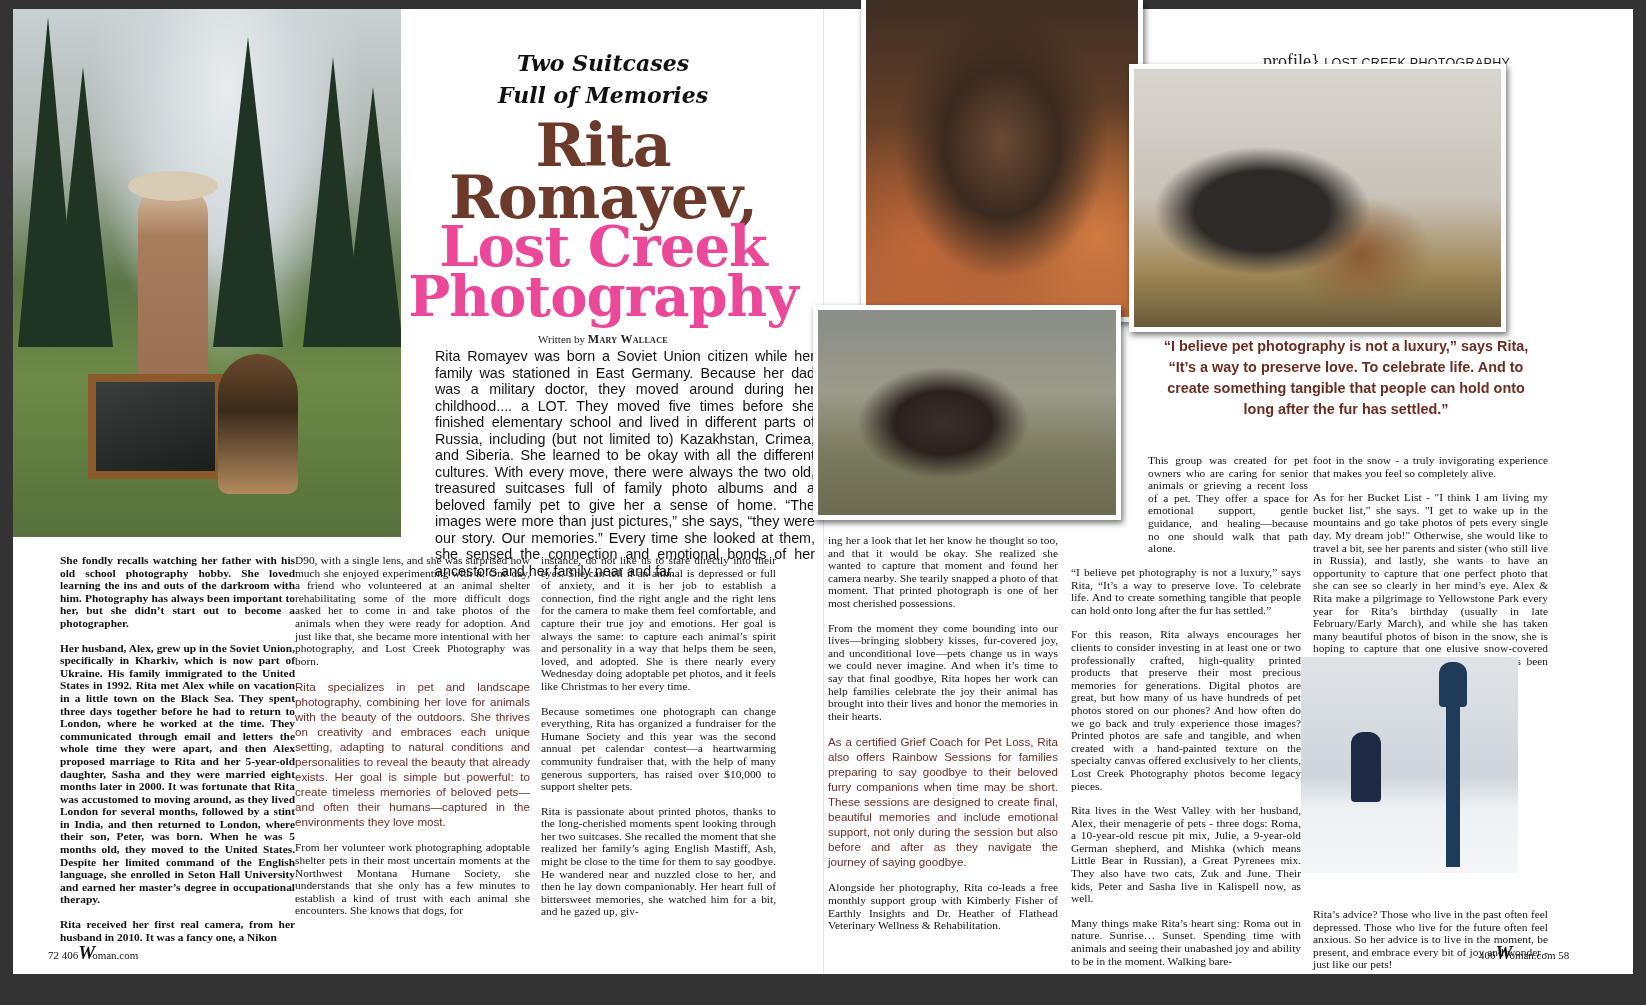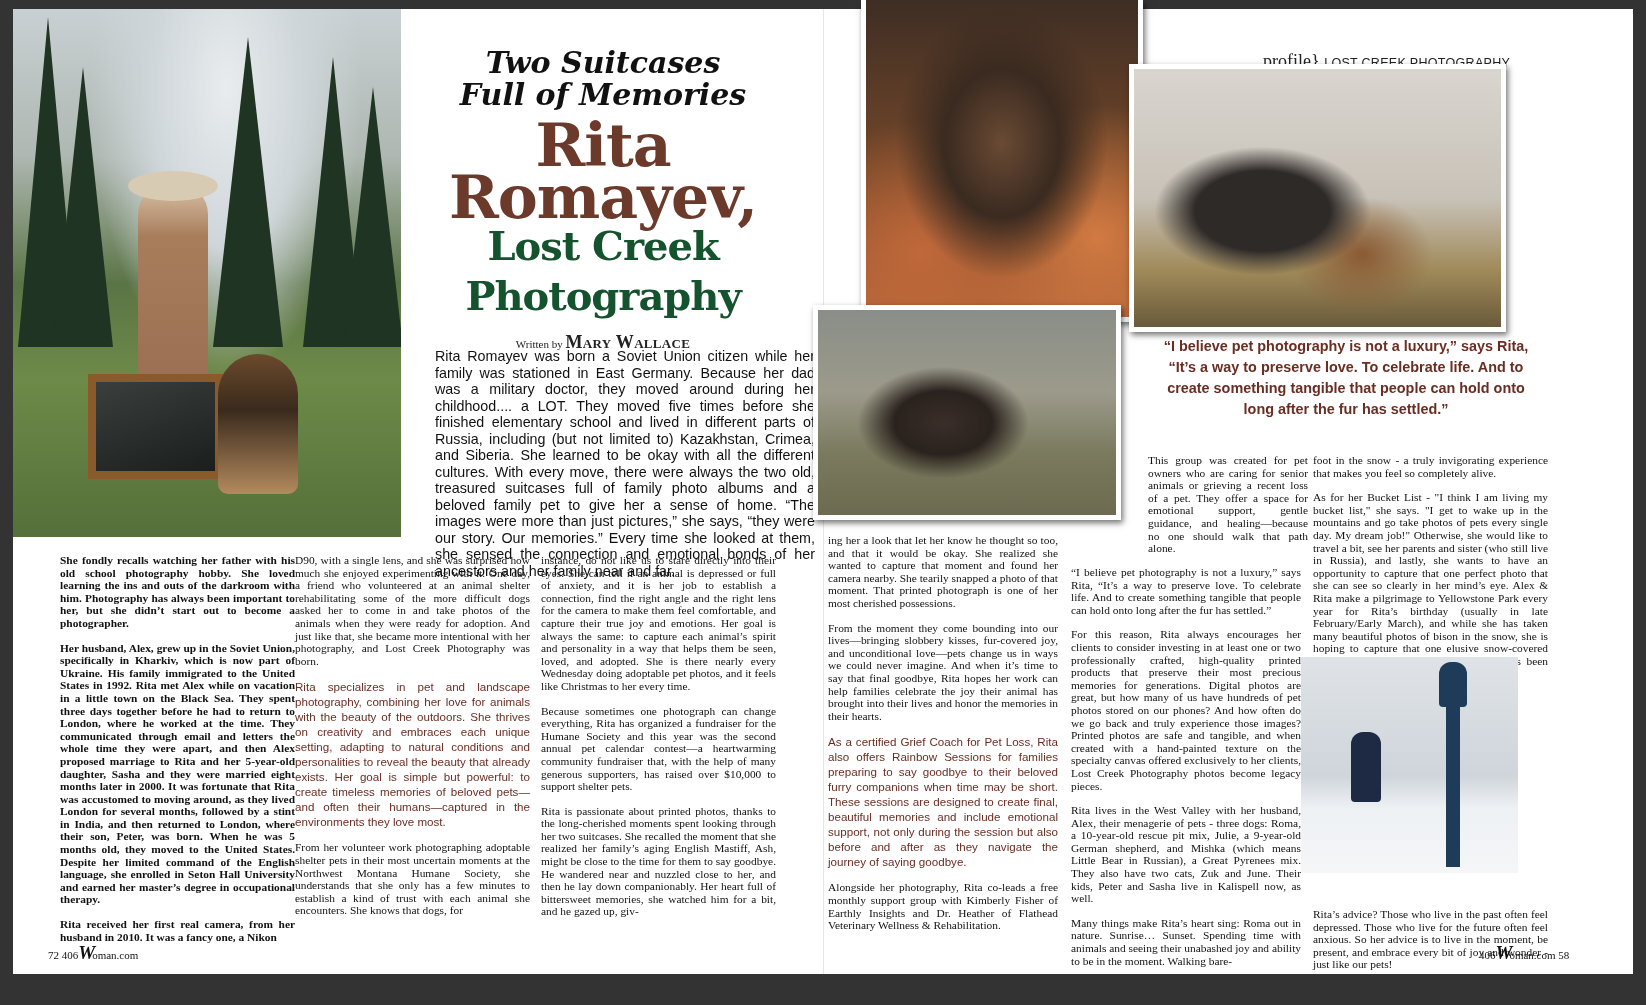--- a/index.html
+++ b/index.html
@@ -35,25 +35,25 @@
   .dog2 { left: 800px; top: 296px; width: 308px; height: 215px;
     background: radial-gradient(ellipse at 42% 55%, #3a2e28 0%, #2a221e 20%, transparent 35%),
                 linear-gradient(180deg, #8a8e88 0%, #9c9a8a 40%, #7a7a5e 70%, #6c6a50 100%); }
   .snow { left: 1288px; top: 648px; width: 217px; height: 216px;
     background: linear-gradient(180deg, #dfe3e7 0%, #cfd5db 55%, #eef1f4 70%, #f4f6f8 100%); }
   .totem { position: absolute; left: 145px; top: 20px; width: 14px; height: 190px; background: #1e3c5a; }
   .totem-figure { position: absolute; left: 138px; top: 5px; width: 28px; height: 45px; background: #1e3c5a; border-radius: 12px 12px 4px 4px; }
   .kid { position: absolute; left: 50px; top: 75px; width: 30px; height: 70px; background: #1e2a44; border-radius: 12px 12px 4px 4px; }
 
   
-  .kicker { position: absolute; left: 395px; top: 38px; width: 390px; text-align: center; font-family: "DejaVu Serif", serif; font-style: italic; font-weight: bold; font-size: 30px; line-height: 32px; color: #111; }
+  .kicker { position: absolute; left: 395px; top: 38px; width: 390px; text-align: center; font-family: "DejaVu Serif", serif; font-style: italic; font-weight: bold; font-size: 22px; line-height: 32px; color: #111; }
   .name { position: absolute; left: 395px; top: 110px; width: 390px; text-align: center; font-family: "DejaVu Serif", serif; font-weight: bold; font-size: 60px; line-height: 52px; color: #6b3a2a; letter-spacing: -1px; }
-  .subhead { position: absolute; left: 395px; top: 212px; width: 390px; text-align: center; font-family: "DejaVu Serif", serif; font-weight: bold; font-size: 40px; line-height: 50px; color: #14532d; letter-spacing: -1px; }
+  .subhead { position: absolute; left: 395px; top: 212px; width: 390px; text-align: center; font-family: "DejaVu Serif", serif; font-weight: bold; font-size: 56px; line-height: 50px; color: #ec4899; letter-spacing: -1px; }
   .byline { position: absolute; left: 395px; top: 323px; width: 390px; text-align: center; font-size: 11px; color: #222; }
-  .byline .author { font-variant: small-caps; font-weight: bold; font-size: 18px; letter-spacing: 0.3px; }
+  .byline .author { font-variant: small-caps; font-weight: bold; font-size: 12px; letter-spacing: 0.3px; }
 
   .lead { position: absolute; left: 422px; top: 339px; width: 380px; font-family: "Liberation Sans", sans-serif; font-size: 14.3px; line-height: 16.5px; text-align: justify; color: #111; }
 
   .col { position: absolute; font-size: 11.4px; line-height: 12.6px; text-align: justify; color: #111; hyphens: auto; }
   .col p { margin-bottom: 12px; }
   .col p.accent { font-family: "Liberation Sans", sans-serif; color: #6b2d22; font-size: 11.6px; line-height: 15px; }
 
   .pull-quote { position: absolute; left: 1143px; top: 326px; width: 380px; text-align: center; font-family: "Liberation Sans", sans-serif; font-weight: bold; font-size: 15px; line-height: 21px; color: #6b2d22; transform: scaleX(0.96); }
 
   .section-label { position: absolute; left: 1250px; top: 42px; font-size: 18px; color: #222; }

